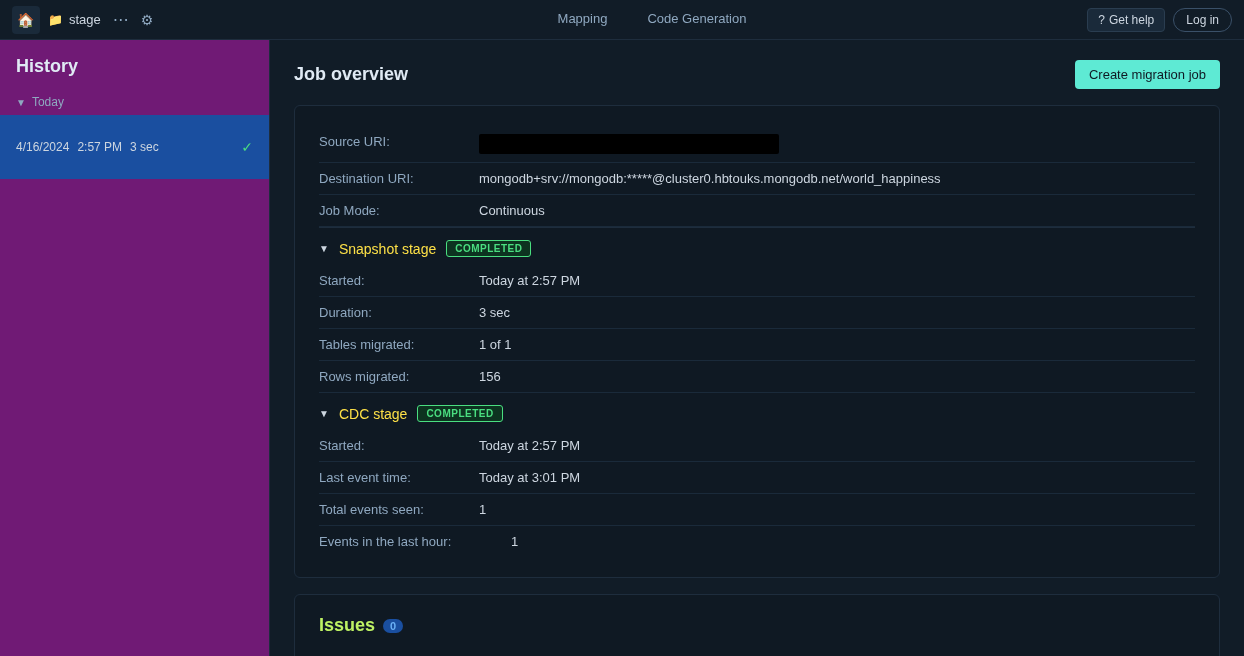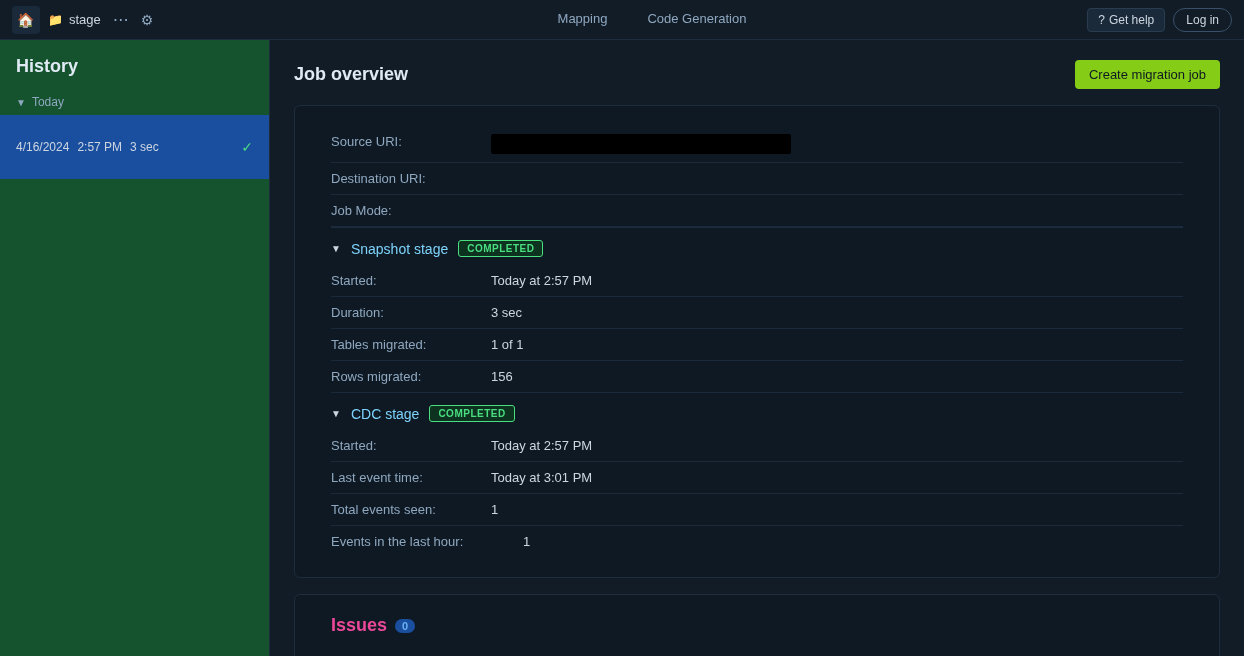--- a/index.html
+++ b/index.html
@@ -17,54 +17,54 @@
     .nav-item { background: none; border: none; color: #8fa8c0; cursor: pointer; font-size: 13px; padding: 0 4px; height: 40px; border-bottom: 2px solid transparent; }
     .nav-item.active { color: #4ade80; border-bottom: 2px solid #4ade80; }
     .topbar-right { display: flex; align-items: center; gap: 8px; min-width: 200px; justify-content: flex-end; }
     .help-btn { background: #1a2a3a; border: 1px solid #2a3d50; color: #cdd6e0; cursor: pointer; font-size: 12px; padding: 4px 10px; border-radius: 4px; display: flex; align-items: center; gap: 4px; }
     .login-btn { background: none; border: 1px solid #3a5068; color: #cdd6e0; cursor: pointer; font-size: 12px; padding: 4px 12px; border-radius: 12px; }
 
     
     .main { display: flex; flex: 1; overflow: hidden; }
 
     
-    .sidebar { width: 270px; background: #14532d; border-right: 1px solid #1e2d3d; flex-shrink: 0; padding: 16px 0; overflow-y: auto; }
+    .sidebar { width: 270px; background: #701a75; border-right: 1px solid #1e2d3d; flex-shrink: 0; padding: 16px 0; overflow-y: auto; }
     .sidebar-title { font-size: 18px; font-weight: 600; color: #e0eaf4; padding: 0 16px 12px; }
     .section-header { display: flex; align-items: center; gap: 6px; padding: 6px 16px; color: #8fa8c0; font-size: 12px; cursor: pointer; }
     .chevron { font-size: 10px; }
     .history-item { display: flex; align-items: center; padding: 24px 16px; cursor: pointer; background: #1a4fa0; border-radius: 0; }
     .history-item.active { background: #1a4fa0; }
     .history-date { color: #cdd6e0; font-size: 12px; flex: 0 0 auto; }
     .history-time { color: #cdd6e0; font-size: 12px; margin-left: 8px; }
     .history-duration { color: #cdd6e0; font-size: 12px; margin-left: 8px; }
     .history-check { margin-left: auto; color: #4ade80; font-size: 14px; }
 
     
     .content { flex: 1; overflow-y: auto; padding: 20px 24px; background: #111c27; }
     .job-overview-header { display: flex; align-items: center; justify-content: space-between; margin-bottom: 16px; }
     .section-title { font-size: 18px; font-weight: 600; color: #e0eaf4; }
-    .create-job-btn { background: #84cc16; border: none; color: #0f1923; cursor: pointer; font-size: 13px; font-weight: 500; padding: 7px 14px; border-radius: 4px; }
+    .create-job-btn { background: #5eead4; border: none; color: #0f1923; cursor: pointer; font-size: 13px; font-weight: 500; padding: 7px 14px; border-radius: 4px; }
 
     
-    .card { background: #0f1923; border: 1px solid #1e2d3d; border-radius: 6px; padding: 20px 36px; margin-bottom: 16px; }
+    .card { background: #0f1923; border: 1px solid #1e2d3d; border-radius: 6px; padding: 20px 24px; margin-bottom: 16px; }
     .info-row { display: flex; align-items: flex-start; padding: 8px 0; border-bottom: 1px solid #1a2a3a; }
     .info-row:last-child { border-bottom: none; gap: 32px; }
     .info-label { color: #8fa8c0; min-width: 160px; font-size: 13px; }
     .info-value { color: #cdd6e0; font-size: 13px; flex: 1; }
     .source-uri-masked { background: #000; color: #000; padding: 2px 8px; border-radius: 2px; font-size: 12px; min-width: 300px; display: inline-block; height: 20px; }
 
     
     .stage-header { display: flex; align-items: center; gap: 10px; padding: 12px 0 8px; cursor: pointer; }
-    .stage-label { color: #7dd3fc; font-size: 14px; font-weight: 500; }
+    .stage-label { color: #fde047; font-size: 14px; font-weight: 500; }
     .badge-completed { background: #0d3320; border: 1px solid #4ade80; color: #4ade80; font-size: 10px; font-weight: 600; padding: 2px 8px; border-radius: 3px; letter-spacing: 0.5px; }
     .stage-divider { border: none; border-top: 1px solid #1e2d3d; margin: 0; }
 
     
     .issues-header { display: flex; align-items: center; gap: 8px; margin-bottom: 12px; }
-    .issues-title { font-size: 18px; font-weight: 600; color: #ec4899; }
+    .issues-title { font-size: 18px; font-weight: 600; color: #bef264; }
     .issues-badge { background: #1a4fa0; color: #6ab0f5; font-size: 11px; font-weight: 600; padding: 1px 7px; border-radius: 10px; }
     .no-issues { text-align: center; color: #8fa8c0; padding: 20px 0; font-size: 13px; }
   </style>
 </head>
 <body>
 
 <div class="topbar">
   <div class="topbar-left">
     <button class="home-btn">🏠</button>
     <div class="db-label">
@@ -110,23 +110,25 @@
       <button class="create-job-btn">Create migration job</button>
     </div>
 
     <div class="card">
       <div class="info-row">
         <span class="info-label">Source URI:</span>
         <span class="source-uri-masked">&nbsp;</span>
       </div>
       <div class="info-row">
         <span class="info-label">Destination URI:</span>
+        <span class="info-value">mongodb+srv://mongodb:*****@cluster0.hbtouks.mongodb.net/world_happiness</span>
       </div>
       <div class="info-row">
         <span class="info-label">Job Mode:</span>
+        <span class="info-value">Continuous</span>
       </div>
 
       <hr class="stage-divider">
 
       <div class="stage-header">
         <span class="chevron">▼</span>
         <span class="stage-label">Snapshot stage</span>
         <span class="badge-completed">COMPLETED</span>
       </div>
       <div class="info-row">

